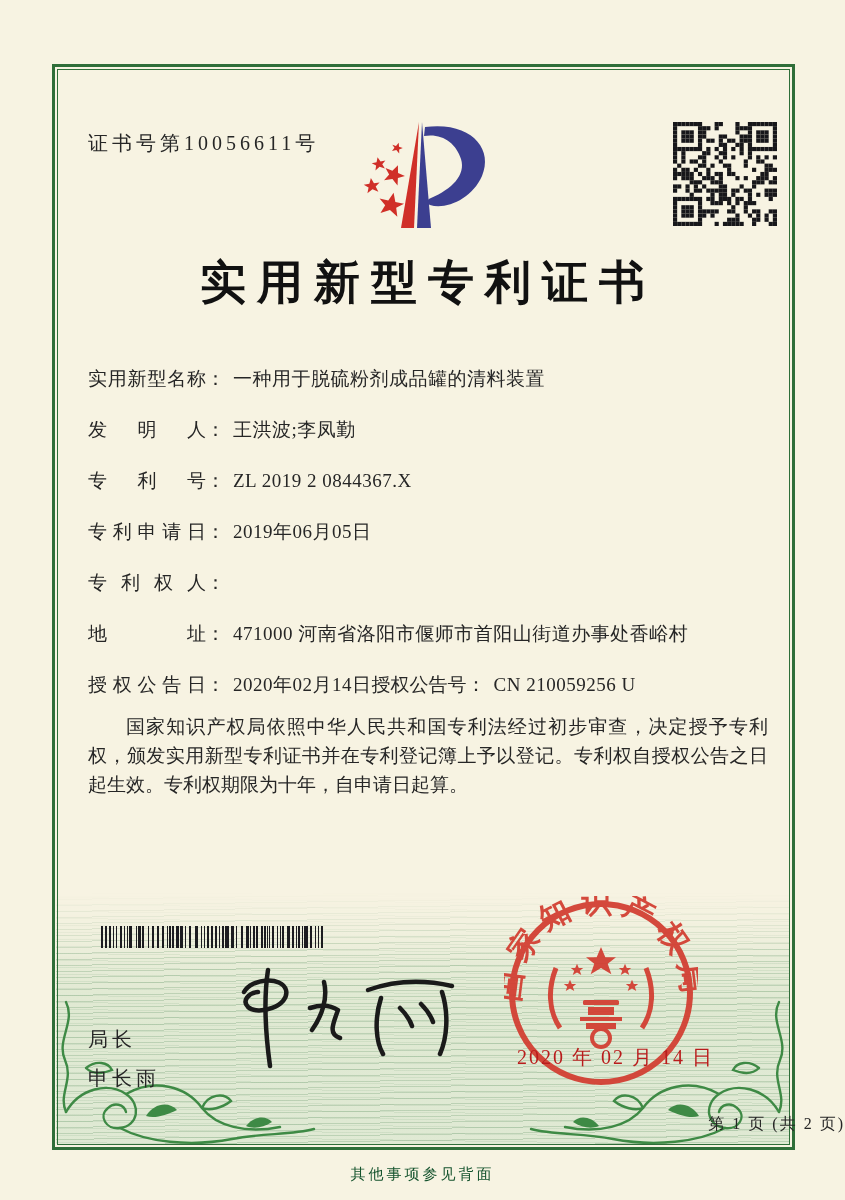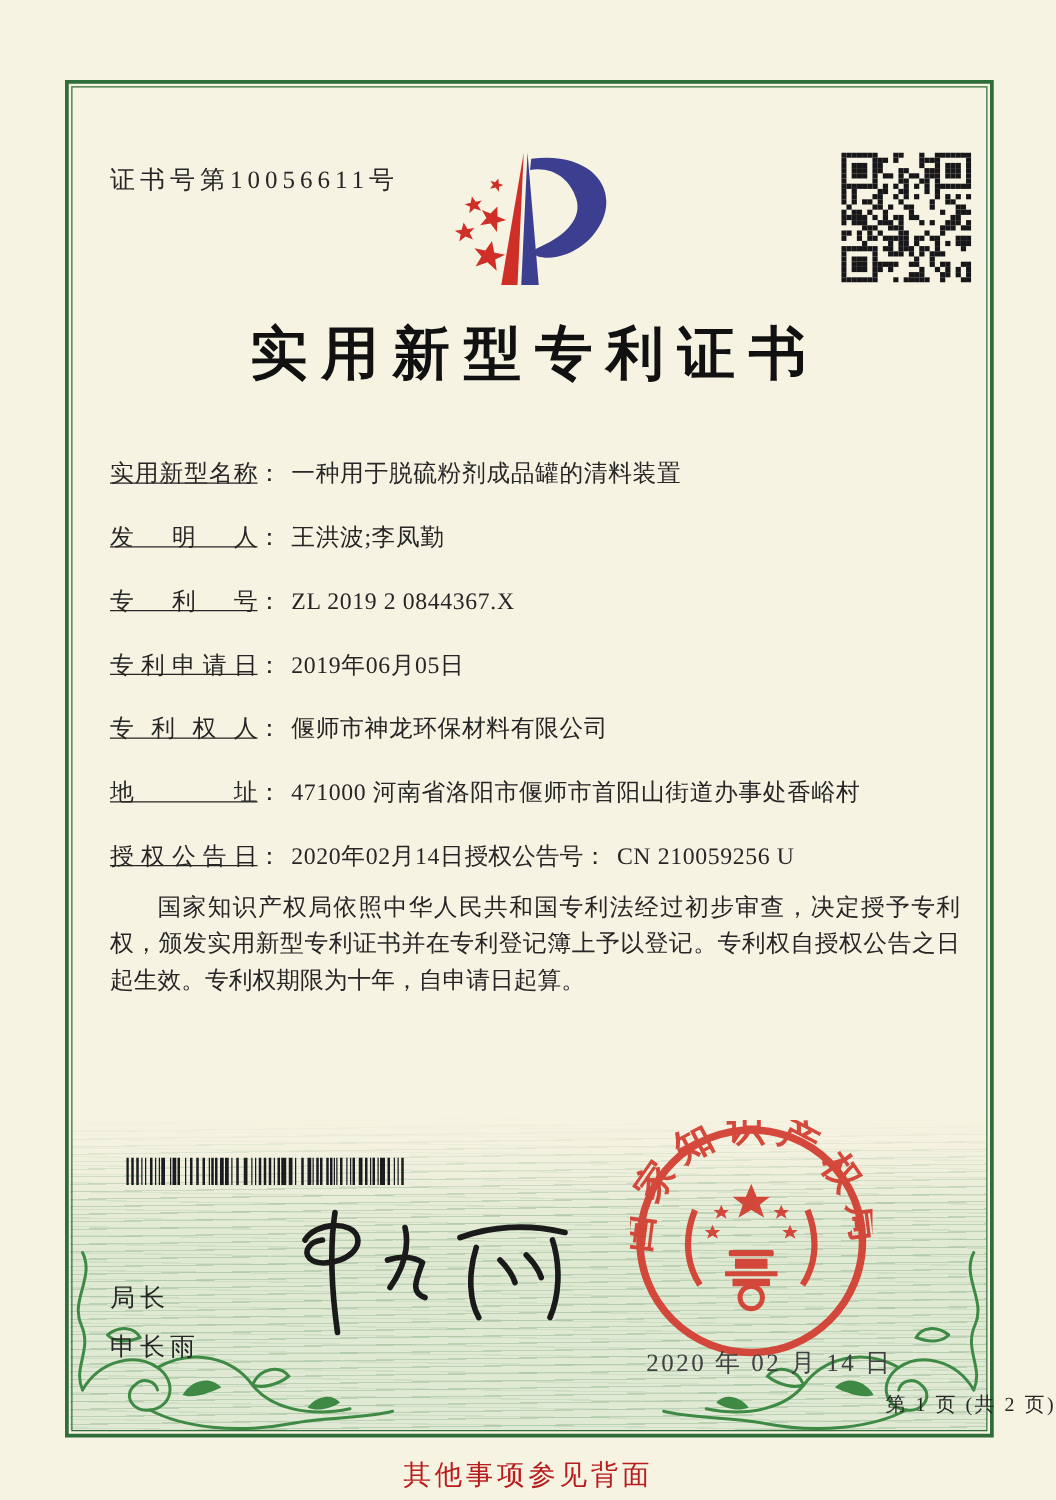--- a/index.html
+++ b/index.html
@@ -25,34 +25,34 @@
   .flourish{position:absolute; width:300px; height:150px; top:1000px;}
   .flourish.left{left:50px;}
   .flourish.right{left:495px; transform:scaleX(-1);}
   .cert-no{position:absolute; left:88px; top:130px; font-size:20px; letter-spacing:4px;}
   .logo{position:absolute; left:338px; top:116px; width:185px; height:125px;}
   .qr{position:absolute; left:673px; top:122px; width:104px; height:104px;}
   .title{position:absolute; left:0; right:0; top:252px; margin:0; text-align:center;
     font-size:46px; font-weight:bold; letter-spacing:11px; color:#111; text-indent:11px;}
   .fields{position:absolute; left:88px; top:366px; right:70px; font-size:19px;}
   .frow{display:flex; align-items:baseline; height:22px; margin-bottom:29px; white-space:nowrap;}
-  .flabel{display:inline-block; width:118px; text-align:justify; text-align-last:justify;text-decoration:underline;}
+  .flabel{display:inline-block; width:118px; text-align:justify; text-align-last:justify;}
   .fcolon{display:inline-block; margin-right:8px;}
   .fvalue{letter-spacing:.5px;}
   .grant-pair2{}
   .paras{position:absolute; left:88px; top:712px; width:680px; font-size:19px;
     line-height:29px; text-align:justify;}
   .paras p{margin:0; text-indent:2em;}
   .barcode{position:absolute; left:101px; top:926px; width:224px; height:22px;}
   .signoff{position:absolute; left:88px; top:1020px; font-size:20px; line-height:39px; letter-spacing:4px;}
   .signature{position:absolute; left:228px; top:962px; width:240px; height:110px;}
   .seal{position:absolute; left:504px; top:896px; width:194px; height:194px; opacity:.92;}
-  .seal-date{position:absolute; left:517px; top:1077px; font-size:20px; letter-spacing:2px; color:#404040;}
+  .seal-date{position:absolute; left:517px; top:1044px; font-size:20px; letter-spacing:2px; color:#b91c1c;}
   .page-num{position:absolute; left:0; right:0; top:1114px; text-align:right; font-size:16px; letter-spacing:2px;}
-  .back-note{position:absolute; left:0; right:0; top:1165px; text-align:center; font-size:22px; letter-spacing:3px; color:#b91c1c;}
+  .back-note{position:absolute; left:0; right:0; top:1165px; text-align:center; font-size:15px; letter-spacing:3px; color:#14532d;}
 </style>
 </head>
 <body>
 
 <div class="page">
 
   <div class="band"></div>
 
   <svg class="flourish left" viewBox="0 0 300 150">
     <g stroke="#3e8a45" fill="none" stroke-width="2.4" stroke-linecap="round">
@@ -431,21 +431,20 @@
         <span class="fvalue">ZL 2019 2 0844367.X</span>
     </div>
     <div class="frow">
       <span class="flabel">专利申请日</span>
         <span class="fcolon">：</span>
         <span class="fvalue">2019年06月05日</span>
     </div>
     <div class="frow">
       <span class="flabel">专利权人</span>
         <span class="fcolon">：</span>
-        <span class="fvalue">偃师市神龙环保材料有限公司</span>
     </div>
     <div class="frow">
       <span class="flabel">地址</span>
         <span class="fcolon">：</span>
         <span class="fvalue">471000 河南省洛阳市偃师市首阳山街道办事处香峪村</span>
     </div>
     <div class="frow">
       <span class="flabel">授权公告日</span>
         <span class="fcolon">：</span>
         <span class="fvalue">2020年02月14日</span>

